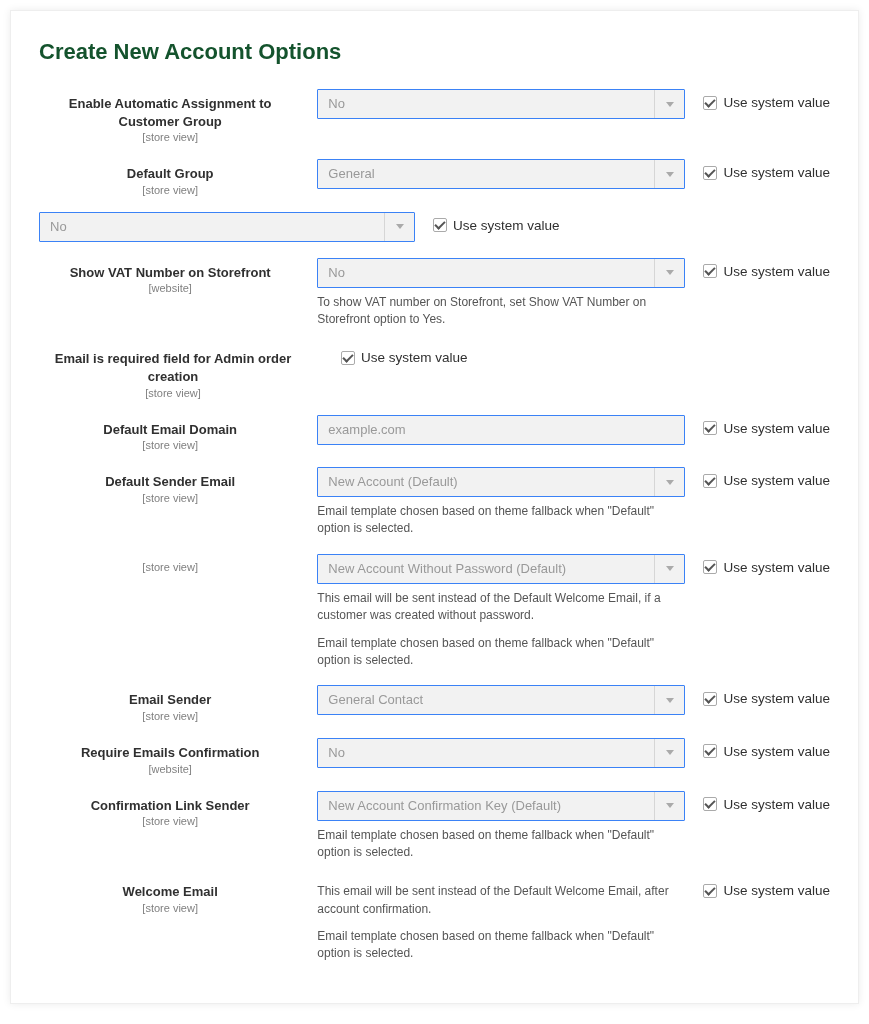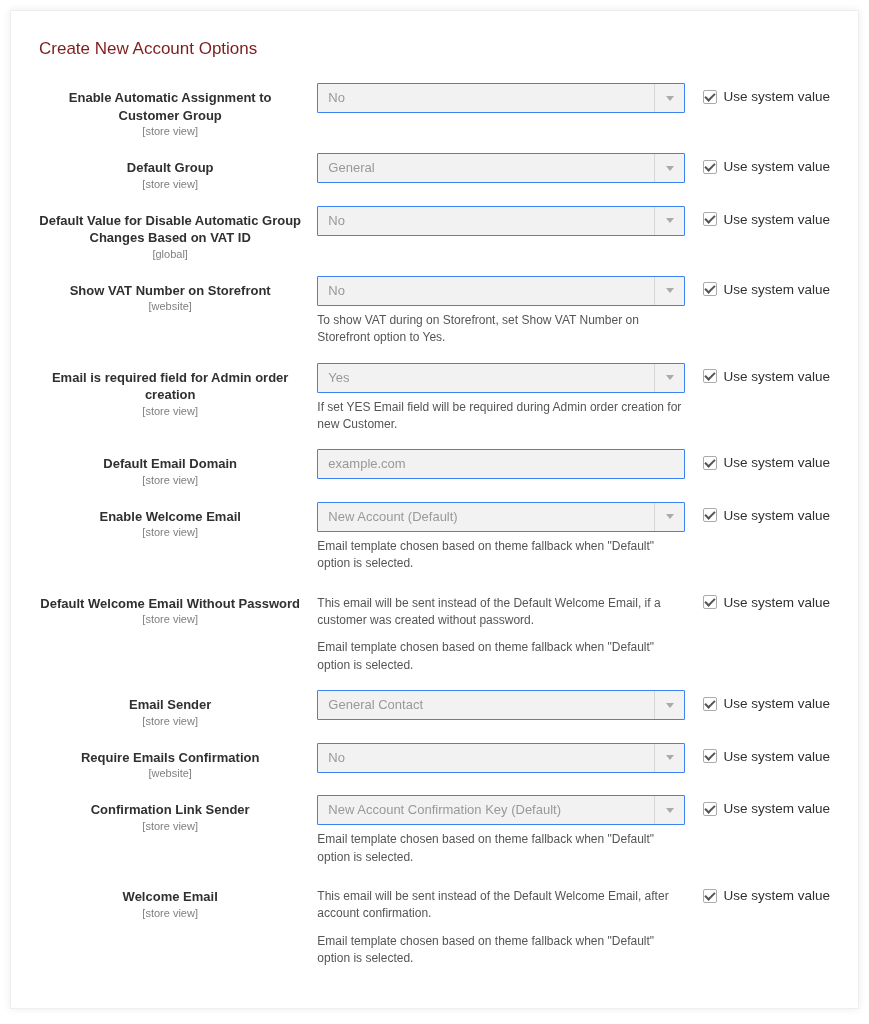--- a/index.html
+++ b/index.html
@@ -11,23 +11,23 @@
     padding: 10px;
   }
   .panel {
     width: 849px;
     border: 1px solid #eee;
     box-shadow: 0 0 8px rgba(0,0,0,0.08);
     padding: 28px 28px 24px 28px;
     background: #fff;
   }
   .section-title {
-    font-size: 17px;
-    color: #7f1d1d;
-    font-weight: 400;
+    font-size: 22px;
+    color: #14532d;
+    font-weight: 700;
     margin-bottom: 24px;
   }
   .field-row {
     display: flex;
     align-items: flex-start;
     margin-bottom: 8px;
   }
   .label-col {
     width: 284px;
     text-align: center;
@@ -159,97 +159,93 @@
             </div>
           </div>
           <div class="check-col">
             <span class="chk"></span>
             <span class="chk-label">Use system value</span>
           </div>
         </div>
       </div>
       <div class="group">
         <div class="field-row">
-          <div class="label-col"><span class="label-text">Default Value for Disable Automatic Group Changes Based on VAT ID</span><span class="scope-text">[global]</span></div>
           <div class="control-col">
             <div class="select-wrap">
               <div class="select-field">No</div>
               <div class="select-arrow"></div>
             </div>
           </div>
           <div class="check-col">
             <span class="chk"></span>
             <span class="chk-label">Use system value</span>
           </div>
         </div>
       </div>
       <div class="group">
         <div class="field-row">
           <div class="label-col"><span class="label-text">Show VAT Number on Storefront</span><span class="scope-text">[website]</span></div>
           <div class="control-col">
             <div class="select-wrap">
               <div class="select-field">No</div>
               <div class="select-arrow"></div>
             </div>
-            <div class="note-text">To show VAT during on Storefront, set Show VAT Number on Storefront option to Yes.</div>
+            <div class="note-text">To show VAT number on Storefront, set Show VAT Number on Storefront option to Yes.</div>
           </div>
           <div class="check-col">
             <span class="chk"></span>
             <span class="chk-label">Use system value</span>
           </div>
         </div>
       </div>
       <div class="group">
         <div class="field-row">
           <div class="label-col"><span class="label-text">Email is required field for Admin order creation</span><span class="scope-text">[store view]</span></div>
-          <div class="control-col">
-            <div class="select-wrap">
-              <div class="select-field">Yes</div>
-              <div class="select-arrow"></div>
-            </div>
-            <div class="note-text">If set YES Email field will be required during Admin order creation for new Customer.</div>
-          </div>
           <div class="check-col">
             <span class="chk"></span>
             <span class="chk-label">Use system value</span>
           </div>
         </div>
       </div>
       <div class="group">
         <div class="field-row">
           <div class="label-col"><span class="label-text">Default Email Domain</span><span class="scope-text">[store view]</span></div>
           <div class="control-col">
             <div class="text-field">example.com</div>
           </div>
           <div class="check-col">
             <span class="chk"></span>
             <span class="chk-label">Use system value</span>
           </div>
         </div>
       </div>
       <div class="group">
         <div class="field-row">
-          <div class="label-col"><span class="label-text">Enable Welcome Email</span><span class="scope-text">[store view]</span></div>
+          <div class="label-col"><span class="label-text">Default Sender Email</span><span class="scope-text">[store view]</span></div>
           <div class="control-col">
             <div class="select-wrap">
               <div class="select-field">New Account (Default)</div>
               <div class="select-arrow"></div>
             </div>
             <div class="note-text">Email template chosen based on theme fallback when "Default" option is selected.</div>
           </div>
           <div class="check-col">
             <span class="chk"></span>
             <span class="chk-label">Use system value</span>
           </div>
         </div>
       </div>
       <div class="group">
         <div class="field-row">
-          <div class="label-col"><span class="label-text">Default Welcome Email Without Password</span><span class="scope-text">[store view]</span></div>
-          <div class="control-col">
+          <div class="label-col"><span class="scope-text">[store view]</span></div>
+          <div class="control-col">
+            <div class="select-wrap">
+              <div class="select-field">New Account Without Password (Default)</div>
+              <div class="select-arrow"></div>
+            </div>
             <div class="note-text">This email will be sent instead of the Default Welcome Email, if a customer was created without password.</div>
             <div class="note-text">Email template chosen based on theme fallback when "Default" option is selected.</div>
           </div>
           <div class="check-col">
             <span class="chk"></span>
             <span class="chk-label">Use system value</span>
           </div>
         </div>
       </div>
       <div class="group">

